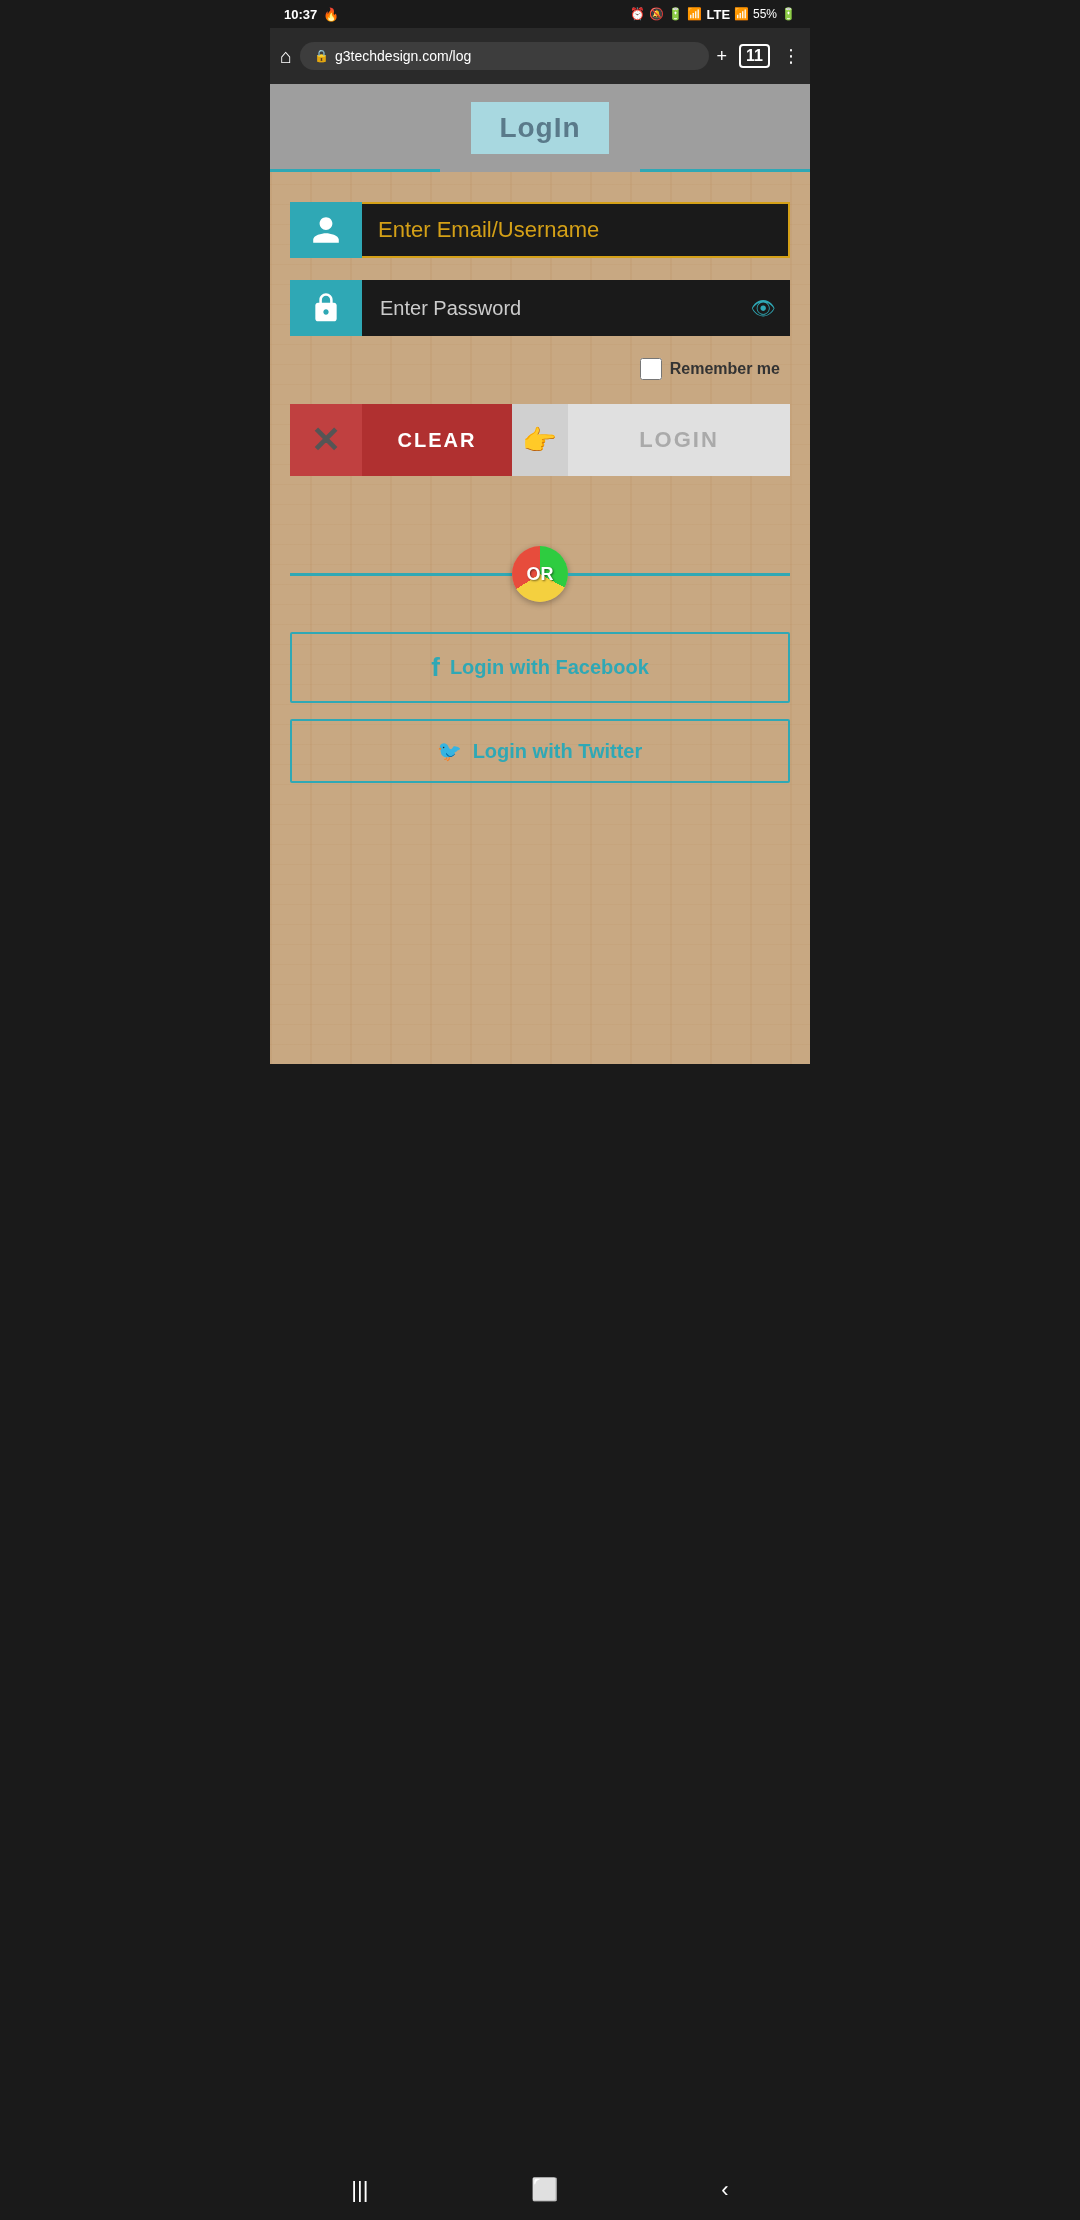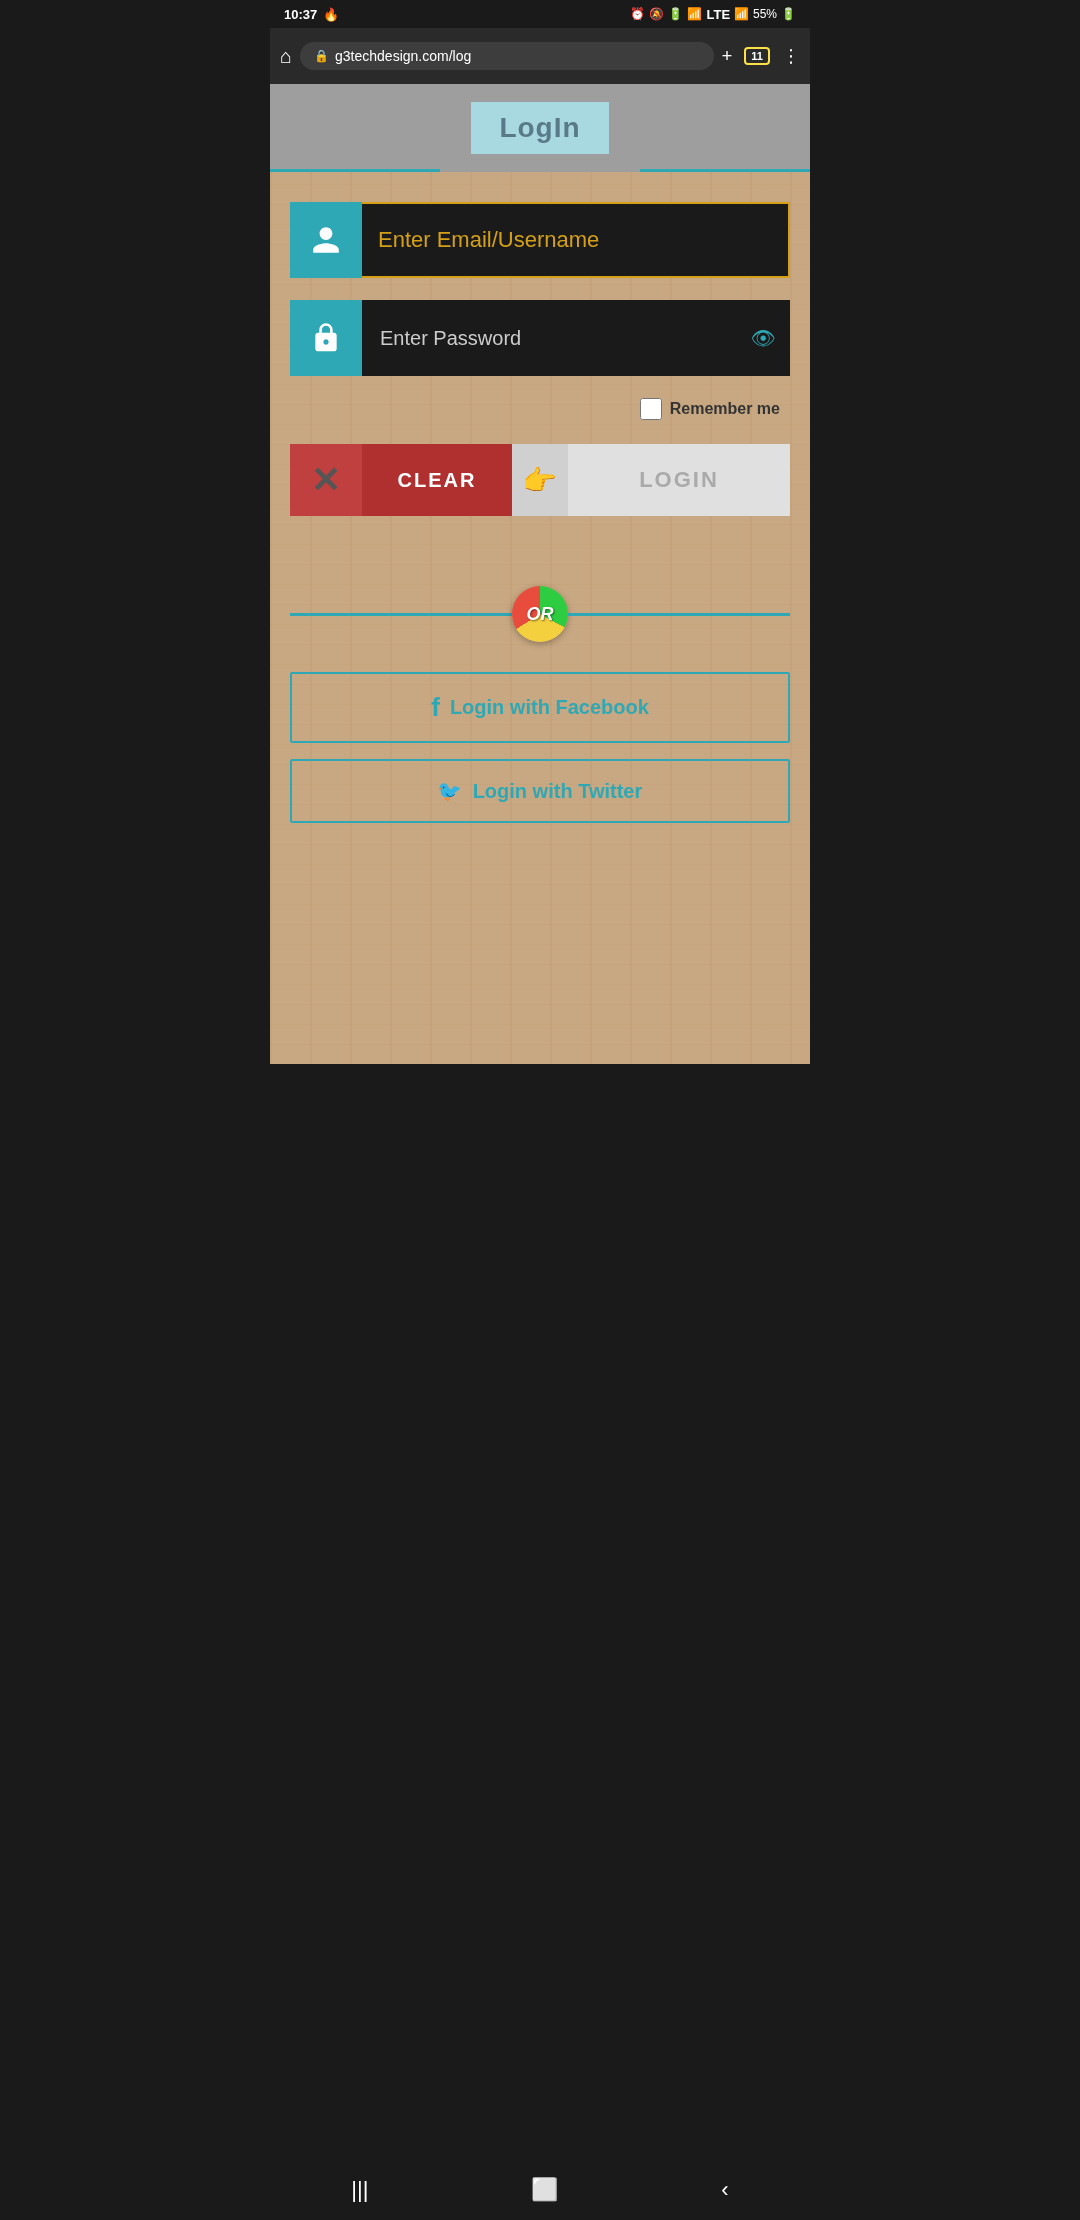--- a/index.html
+++ b/index.html
@@ -54,24 +54,24 @@
     }
     .browser-url-bar .lock-icon { font-size: 12px; color: #aaa; }
     .browser-actions {
       display: flex;
       align-items: center;
       gap: 12px;
       color: white;
       font-size: 18px;
     }
     .tab-badge {
-      border: 2px solid #fde047;
+      border: 2px solid #ffffff;
       border-radius: 4px;
       padding: 1px 5px;
-      font-size: 11px;
+      font-size: 16px;
       font-weight: bold;
     }
 
     
     .page-content {
       background: #c8a882;
       background-image:
         repeating-linear-gradient(90deg, rgba(180,130,80,0.15) 0px, rgba(180,130,80,0.15) 2px, transparent 2px, transparent 40px),
         repeating-linear-gradient(180deg, rgba(180,130,80,0.1) 0px, rgba(180,130,80,0.1) 1px, transparent 1px, transparent 20px);
       min-height: 980px;
@@ -109,21 +109,21 @@
     
     .form-area {
       padding: 30px 20px 20px;
     }
 
     
     .input-row {
       display: flex;
       align-items: stretch;
       margin-bottom: 22px;
-      height: 76px;
+      height: 56px;
     }
     .input-icon {
       background: #2fa8b5;
       width: 72px;
       display: flex;
       align-items: center;
       justify-content: center;
       flex-shrink: 0;
     }
     .input-icon svg {
@@ -277,21 +277,20 @@
       background: conic-gradient(#2ecc40 0% 33%, #f4d03f 33% 66%, #e74c3c 66% 100%);
       display: flex;
       align-items: center;
       justify-content: center;
       font-size: 18px;
       font-weight: bold;
       color: white;
       text-shadow: 1px 1px 2px rgba(0,0,0,0.5);
       flex-shrink: 0;
       box-shadow: 0 2px 6px rgba(0,0,0,0.3);
-      font-style: italic;
     }
 
     
     .social-area {
       padding: 0 20px 20px;
     }
     .social-btn {
       display: flex;
       align-items: center;
       justify-content: center;

